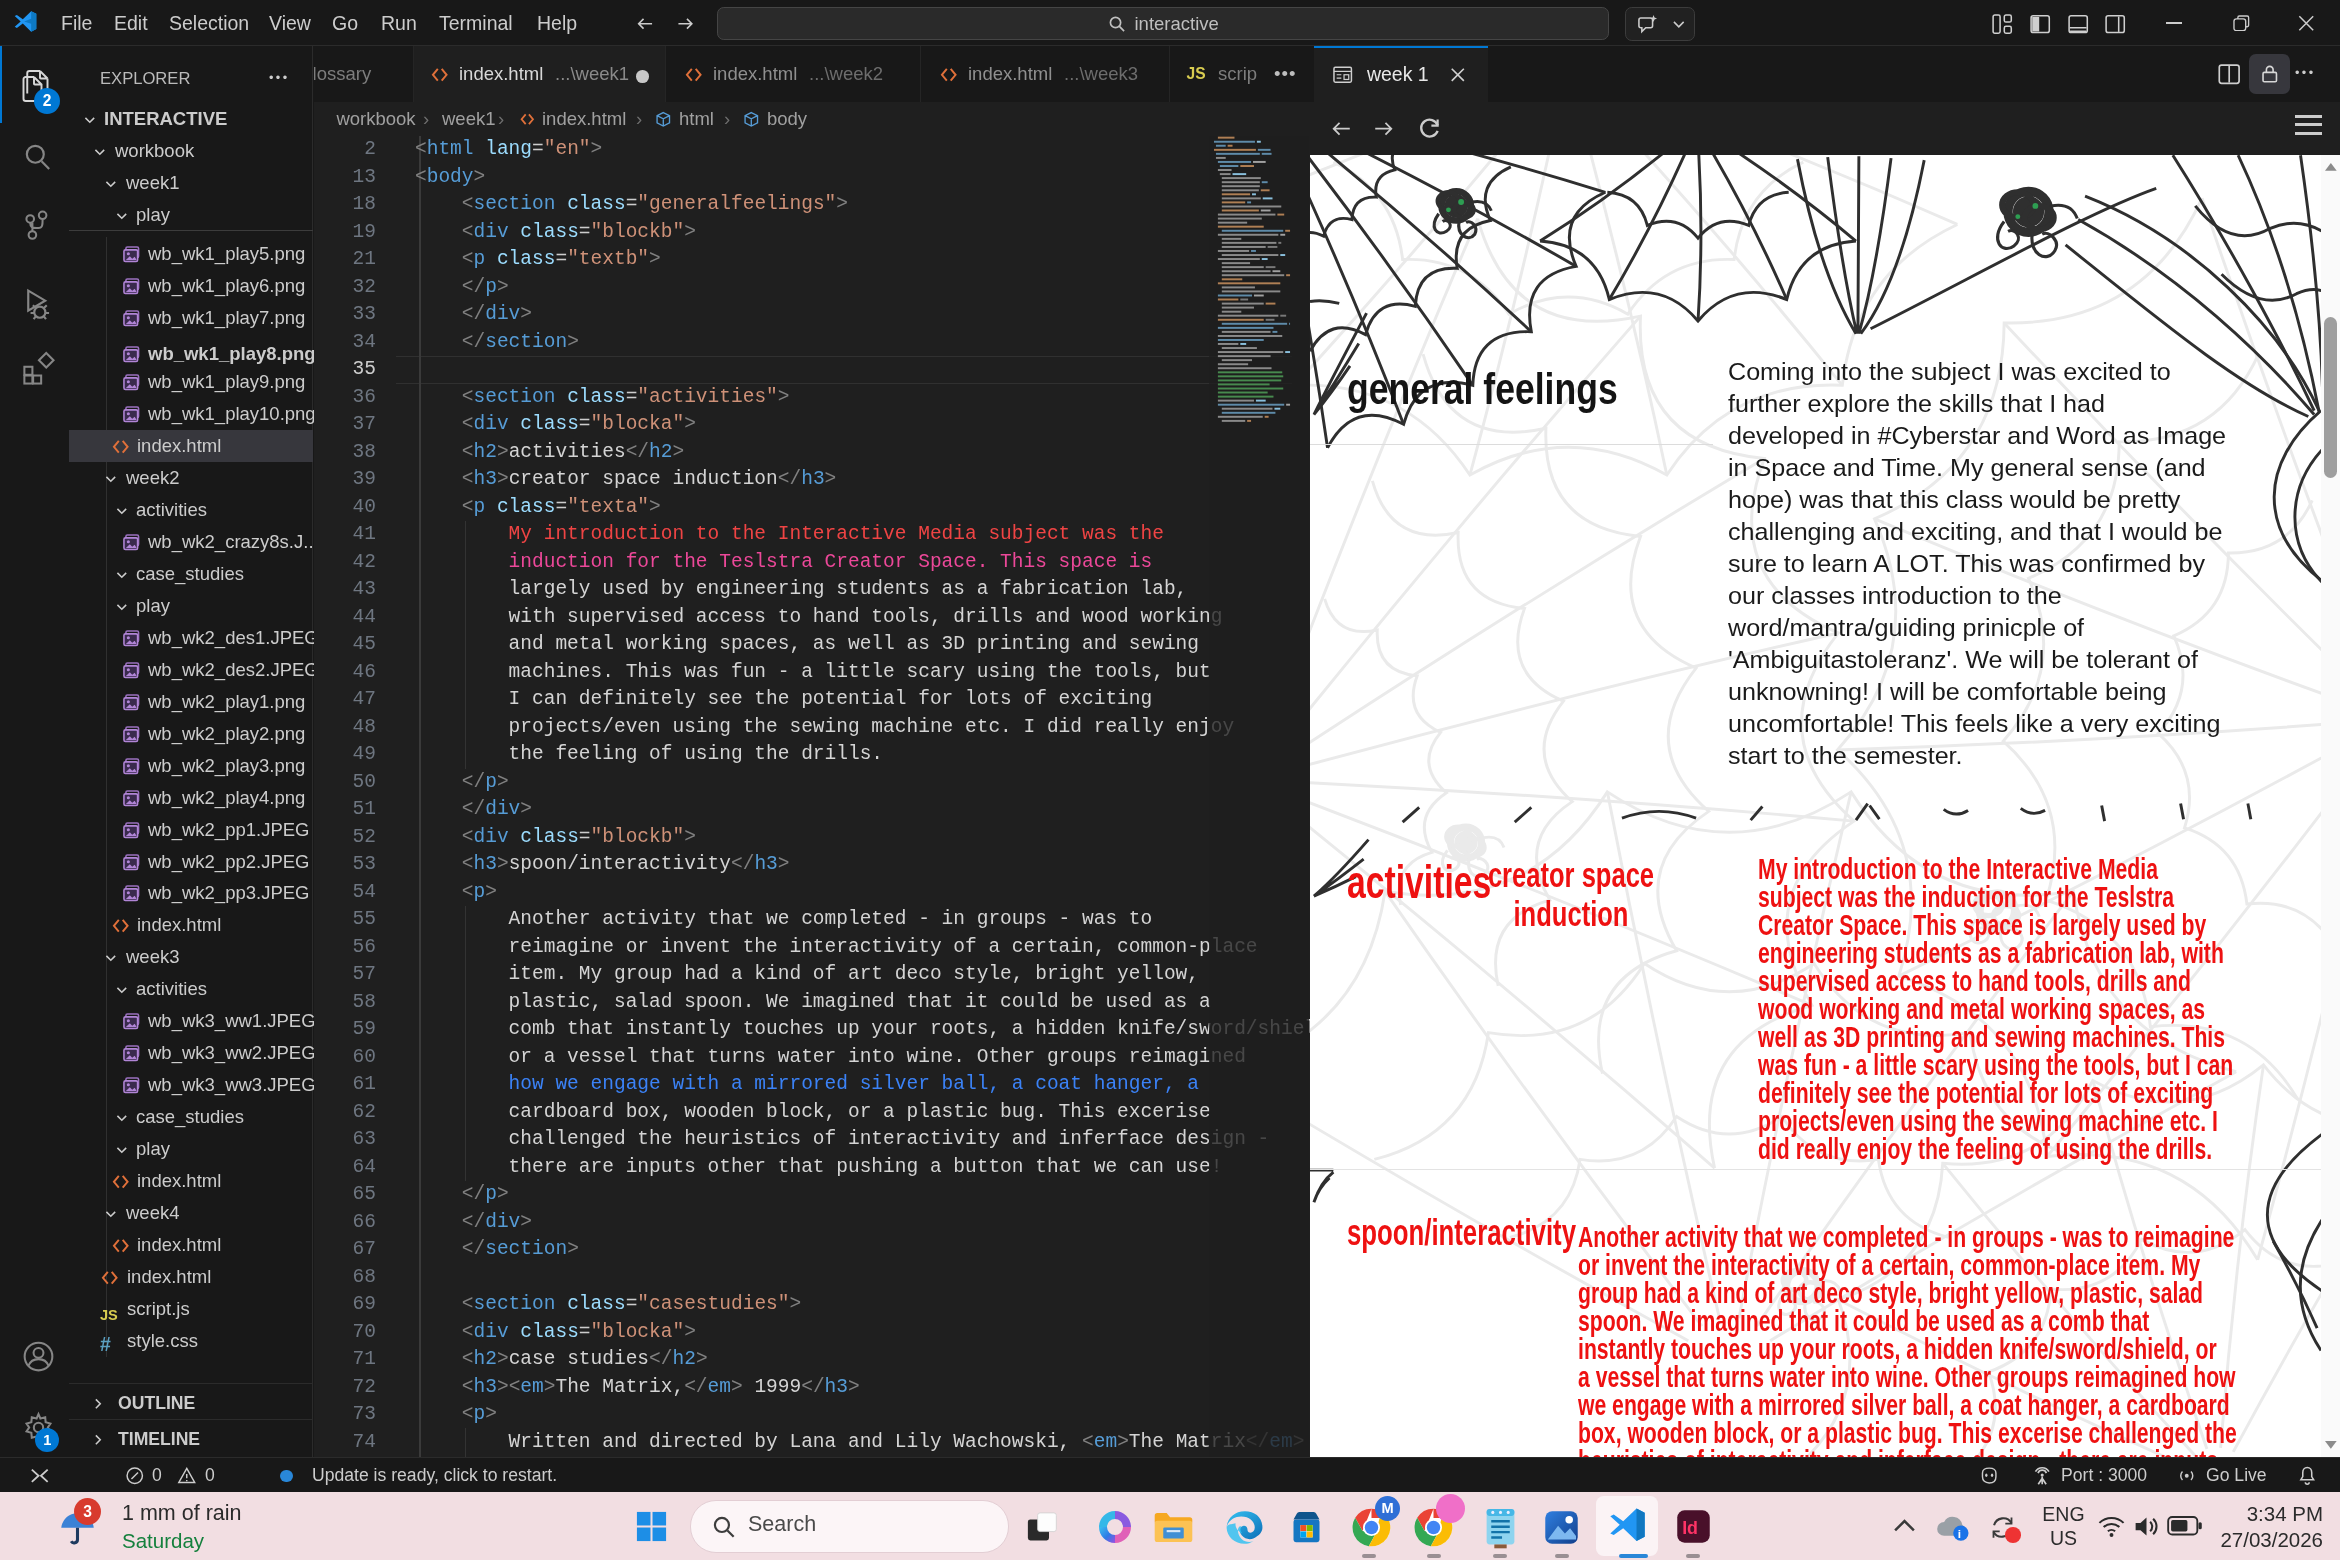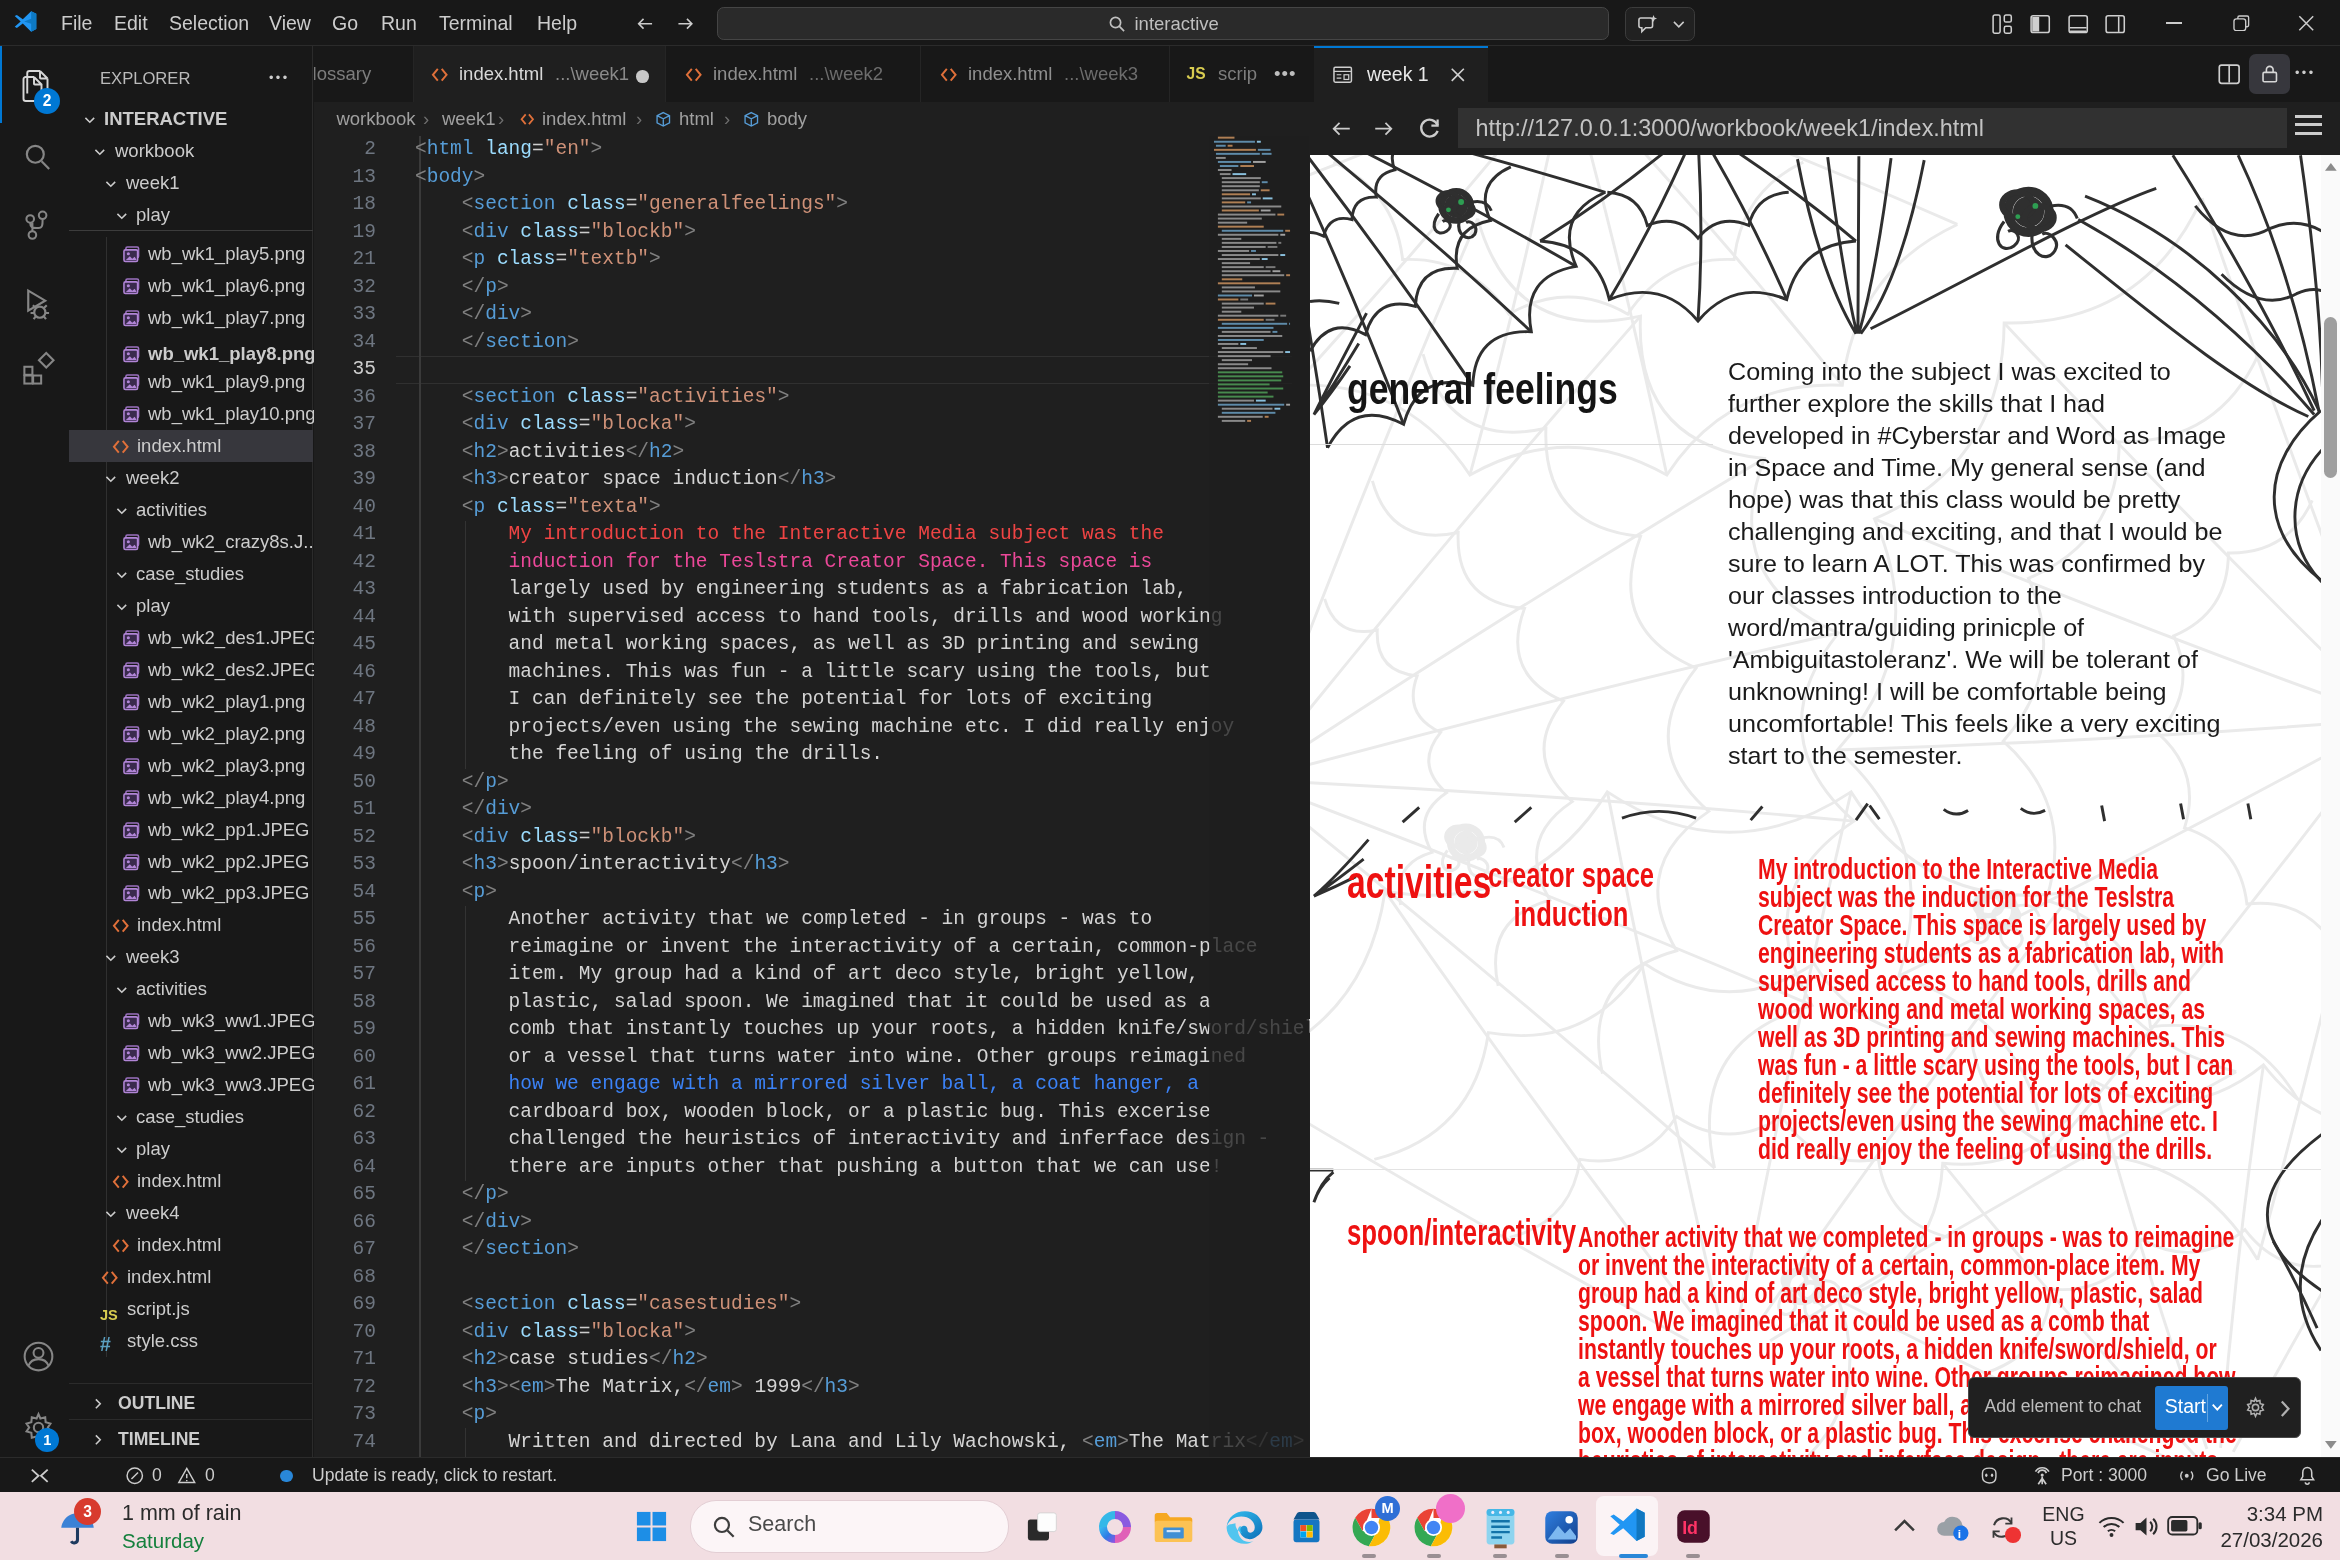--- a/index.html
+++ b/index.html
@@ -746,21 +746,20 @@
       </svg>
 <svg class="abs" style="left:107px;top:13.7px" width="25" height="25" viewBox="0 0 16 16" fill="none" stroke="#cccccc" stroke-width="1.5">
         <path d="M13.2 9.5 A5.4 5.4 0 1 1 13.2 6"></path>
         <path d="M13.2 2.2 V6.2 H9.2" stroke-width="1.4"></path>
       </svg>
 <div class="abs" style="left:985px;top:12.7px">
         <div style="width:27px;height:2.9px;background:#cccccc;margin-bottom:5.9px"></div>
         <div style="width:27px;height:2.9px;background:#cccccc;margin-bottom:5.9px"></div>
         <div style="width:27px;height:2.9px;background:#cccccc"></div>
       </div>
-      <div id="burl">http://127.0.0.1:3000/workbook/week1/index.html</div>
     </div>
   <div id="bcontent">
       <svg class="abs" style="left:0;top:0" width="1011" height="1302" viewBox="0 0 1037 1335">
         <g stroke="#eaeaea" stroke-width="3" fill="none">
           <path d="M-41,594 Q62,322 172,65"></path>
           <path d="M-28,602 Q155,375 339,165"></path>
           <path d="M-18,614 Q226,454 466,311"></path>
           <path d="M-12,628 Q269,552 542,490"></path>
           <path d="M-11,643 Q281,658 558,683"></path>
           <path d="M-14,659 Q258,762 515,872"></path>
@@ -893,37 +892,20 @@
       </svg>
 <div class="abs" style="left:0;top:289px;width:403px;height:1px;background:#dcdcdc"></div>
 <div class="abs" style="left:0;top:1014px;width:1011px;height:1px;background:#e3e3e3"></div>
 <div class="abs" style="left:37px;top:207px;font-size:45px;line-height:53px;font-weight:bold;color:#141414;transform:scaleX(0.79);transform-origin:0 0;white-space:nowrap">general feelings</div>
 <div class="abs" style="left:418px;top:201px;font-size:24.4px;line-height:32px;color:#1a1a1a;transform:scaleX(1.03);transform-origin:0 0;white-space:nowrap">Coming into the subject I was excited to<br>further explore the skills that I had<br>developed in #Cyberstar and Word as Image<br>in Space and Time. My general sense (and<br>hope) was that this class would be pretty<br>challenging and exciting, and that I would be<br>sure to learn A LOT. This was confirmed by<br>our classes introduction to the<br>word/mantra/guiding prinicple of<br>'Ambiguitastoleranz'. We will be tolerant of<br>unknowning! I will be comfortable being<br>uncomfortable! This feels like a very exciting<br>start to the semester.</div>
 <div class="abs" style="left:37px;top:702px;font-size:47px;line-height:49px;font-weight:bold;color:#ee1111;transform:scaleX(0.717);transform-origin:0 0;white-space:nowrap">activities</div>
 <div class="abs" style="left:165px;top:700px;width:263px;text-align:center;font-size:35px;line-height:39px;font-weight:bold;color:#ee1111;transform:scaleX(0.73);transform-origin:0 0">creator space induction</div>
 <div class="abs" style="left:448px;top:700px;font-size:29px;line-height:28px;font-weight:bold;color:#ee1111;transform:scaleX(0.73);transform-origin:0 0;white-space:nowrap">My introduction to the Interactive Media<br>subject was the induction for the Teslstra<br>Creator Space. This space is largely used by<br>engineering students as a fabrication lab, with<br>supervised access to hand tools, drills and<br>wood working and metal working spaces, as<br>well as 3D printing and sewing machines. This<br>was fun - a little scary using the tools, but I can<br>definitely see the potential for lots of exciting<br>projects/even using the sewing machine etc. I<br>did really enjoy the feeling of using the drills.</div>
 <div class="abs" style="left:37px;top:1057px;font-size:37px;line-height:41px;font-weight:bold;color:#ee1111;transform:scaleX(0.696);transform-origin:0 0;white-space:nowrap">spoon/interactivity</div>
 <div class="abs" style="left:268px;top:1068px;font-size:29px;line-height:28px;font-weight:bold;color:#ee1111;transform:scaleX(0.73);transform-origin:0 0;white-space:nowrap">Another activity that we completed - in groups - was to reimagine<br>or invent the interactivity of a certain, common-place item. My<br>group had a kind of art deco style, bright yellow, plastic, salad<br>spoon. We imagined that it could be used as a comb that<br>instantly touches up your roots, a hidden knife/sword/shield, or<br>a vessel that turns water into wine. Other groups reimagined how<br>we engage with a mirrored silver ball, a coat hanger, a cardboard<br>box, wooden block, or a plastic bug. This excerise challenged the<br>heuristics of interactivity and inferface design - there are inputs</div>
-<div class="abs" style="left:658px;top:1222px;width:333px;height:61px;background:#202020;border:1px solid #4a4a4a;border-radius:5.9px">
-  <span class="abs" style="left:15.6px;top:17.6px;color:#bdbdbd;font-size:17.6px;white-space:nowrap">Add element to chat</span>
-  <div class="abs" style="left:186px;top:7.8px;width:73px;height:44px;background:#1f7ad2;border-radius:2.9px">
-    <span class="abs" style="left:9.8px;top:8.8px;color:#fff;font-size:19.5px">Start</span>
-    <div class="abs" style="left:52px;top:7.8px;width:1px;height:28px;background:#62a4e0"></div>
-    <svg class="abs" style="left:55px;top:15.6px" width="14.6" height="12.7" viewBox="0 0 16 12" fill="none" stroke="#fff" stroke-width="2">
-            <path d="M3 3 L8 8.5 L13 3"></path>
-          </svg>
-  </div>
-  <svg class="abs" style="left:274px;top:16.6px" width="25" height="25" viewBox="0 0 24 24" fill="none" stroke="#b0b0b0" stroke-width="1.5">
-          <circle cx="12" cy="12" r="3"></circle>
-          <path d="M12 3.2 L13.2 6 L16.2 5.2 L16.5 8.3 L19.5 9.1 L17.9 11.8 L19.5 14.5 L16.5 15.3 L16.2 18.4 L13.2 17.6 L12 20.4 L10.8 17.6 L7.8 18.4 L7.5 15.3 L4.5 14.5 L6.1 11.8 L4.5 9.1 L7.5 8.3 L7.8 5.2 L10.8 6 Z"></path>
-        </svg>
-  <svg class="abs" style="left:309px;top:20.5px" width="13.7" height="19.5" viewBox="0 0 10 16" fill="none" stroke="#b0b0b0" stroke-width="1.8">
-          <path d="M2.5 2 L8 8 L2.5 14"></path>
-        </svg>
-</div>
 <div class="abs" style="left:1011px;top:0;width:19.5px;height:1302px;background:#fafafa">
   <svg class="abs" style="left:2.9px;top:5.9px" width="13.7" height="11.7" viewBox="0 0 14 12">
           <path d="M7 2 L13 10 L1 10 Z" fill="#8b8b8b"></path>
         </svg>
   <div class="abs" style="left:3.4px;top:162px;width:12.7px;height:161px;background:#9e9e9e;border-radius:6.8px"></div>
   <svg class="abs" style="left:2.9px;top:1284px" width="13.7" height="11.7" viewBox="0 0 14 12">
           <path d="M1 2 L13 2 L7 10 Z" fill="#8b8b8b"></path>
         </svg>
 </div>
     </div>

